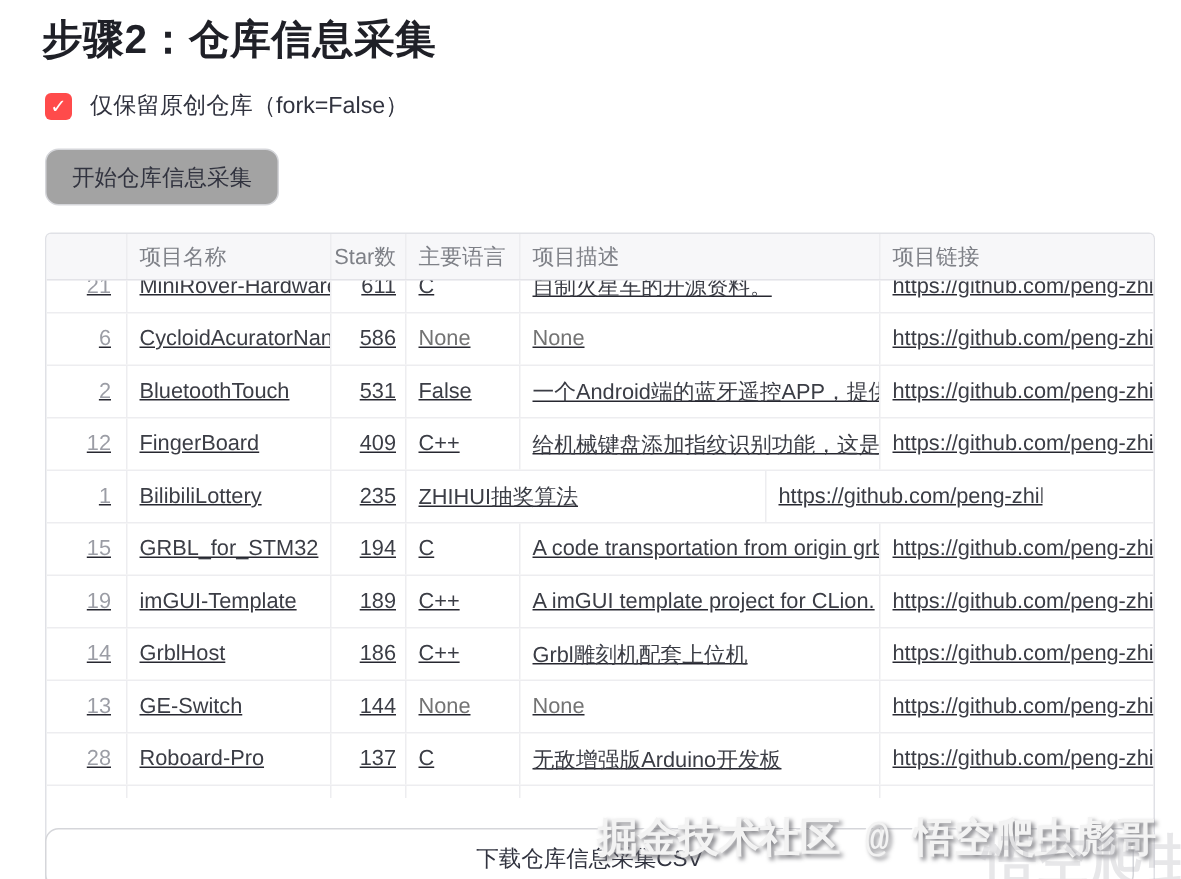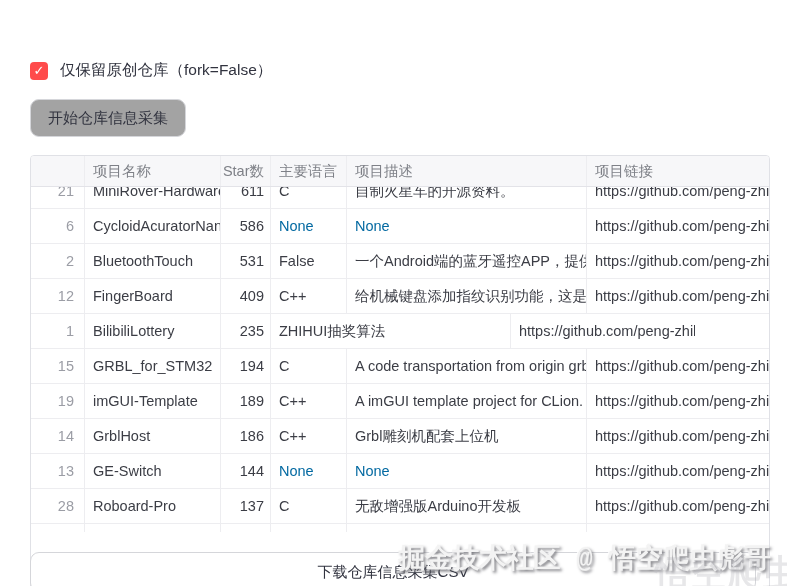--- a/index.html
+++ b/index.html
@@ -23,54 +23,55 @@
     background:#a3a3a3; border:1px solid #d5d6da; border-radius:9px; font-size:15px;
     color:#31333F; display:flex; align-items:center; cursor:pointer;
     font-family:"Liberation Sans","DejaVu Sans",sans-serif; }
 
   
   .df { position:absolute; left:30px; top:155px; width:740px; height:482px;
     border:1px solid #e0e1e6; border-radius:4px; overflow:hidden; background:#fff; }
   .df-row { display:flex; width:740px; }
   .df-head { background:#f7f7f9; height:31px; border-bottom:1px solid #e3e3e8; }
   .df-head .cell { color:#7e8087; font-size:14.5px; }
-  .df-body { height:345px; overflow:hidden; }
+  .df-body { height:345px; overflow:hidden;text-decoration:underline; }
   .df-body .df-row { height:35px; border-bottom:1px solid #ededf0; }
   .df-body .df-row.clip-top { margin-top:-13px; }
   .df-body .df-row.partial { border-bottom:none; }
   .cell { display:flex; align-items:center; overflow:hidden; white-space:nowrap;
     font-size:14.5px; color:#3b3d45; border-right:1px solid #ededf0; padding:0 8px; }
   .cell:last-child { border-right:none; }
   .c-idx  { width:54px;  justify-content:flex-end; color:#9b9da5; padding-right:10px; }
   .c-name { width:136px; }
   .c-star { width:50px;  justify-content:flex-end; padding-right:6px; }
   .c-lang { width:76px; }
   .c-desc { width:240px; }
   .c-link { width:184px; }
-  .muted { color:#0369a1; }
+  .muted { color:#737373; }
 
   
   .download-btn { position:absolute; left:30px; top:552px; width:726px; height:40px;
     background:#ffffff; border:1px solid #d5d6da; border-radius:9px; font-size:15px;
     color:#31333F; display:flex; align-items:center; justify-content:center; cursor:pointer;
     font-family:"Liberation Sans","DejaVu Sans",sans-serif; }
 
   
   .watermark { position:absolute; right:16px; top:540px; font-size:27px; font-weight:700;
     white-space:nowrap; color:#f3f3f3;
     text-shadow:2px 2px 3px rgba(105,105,110,0.85), -1px -1px 0 rgba(255,255,255,0.9);
     pointer-events:none;font-family:Liberation Mono, monospace; }
   .watermark-faint { position:absolute; right:-12px; bottom:-12px; font-size:36px;
     font-weight:700; color:rgba(185,185,192,0.35); white-space:nowrap; pointer-events:none; }
 </style>
 </head>
 <body>
 
 <div class="page">
 
+  <h1 class="page-title">步骤2：仓库信息采集</h1>
 
   <div class="check-row">
     <span class="checkbox" style="background: rgb(255, 75, 75);">
       <span class="tick">✓</span>
     </span>
     <span class="check-label">仅保留原创仓库（fork=False）</span>
   </div>
 
   <button class="start-btn">开始仓库信息采集</button>
 

